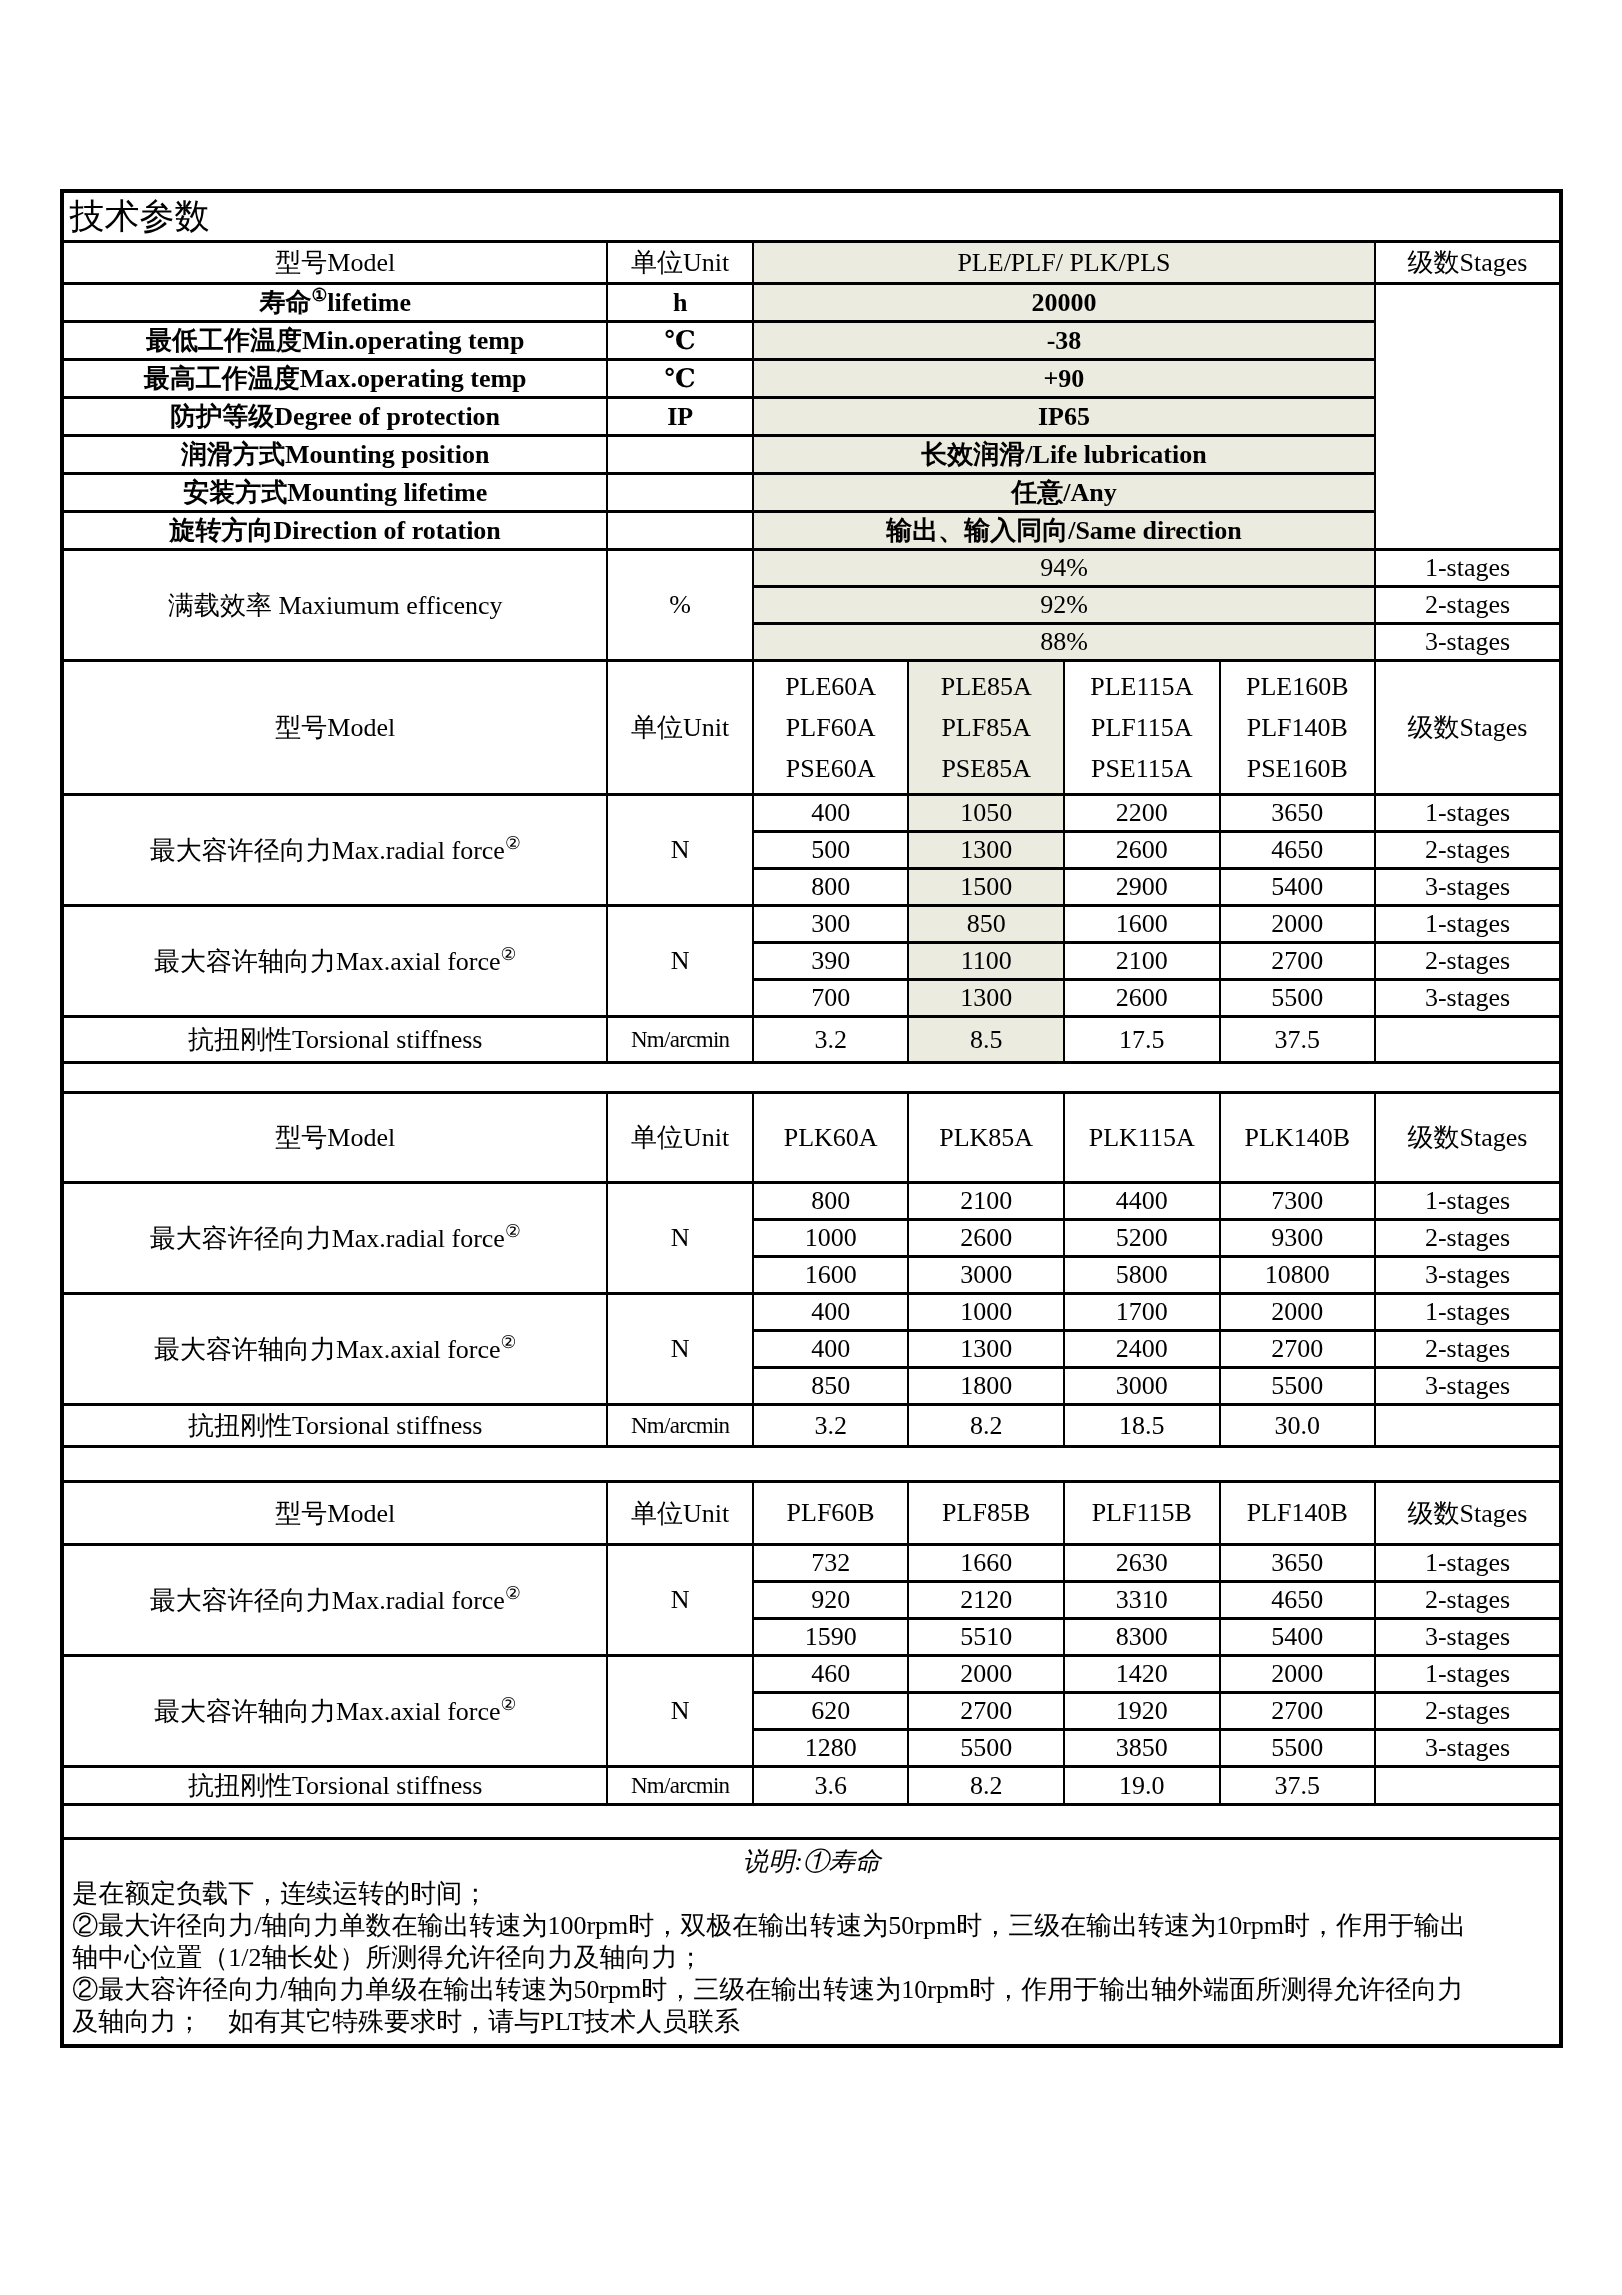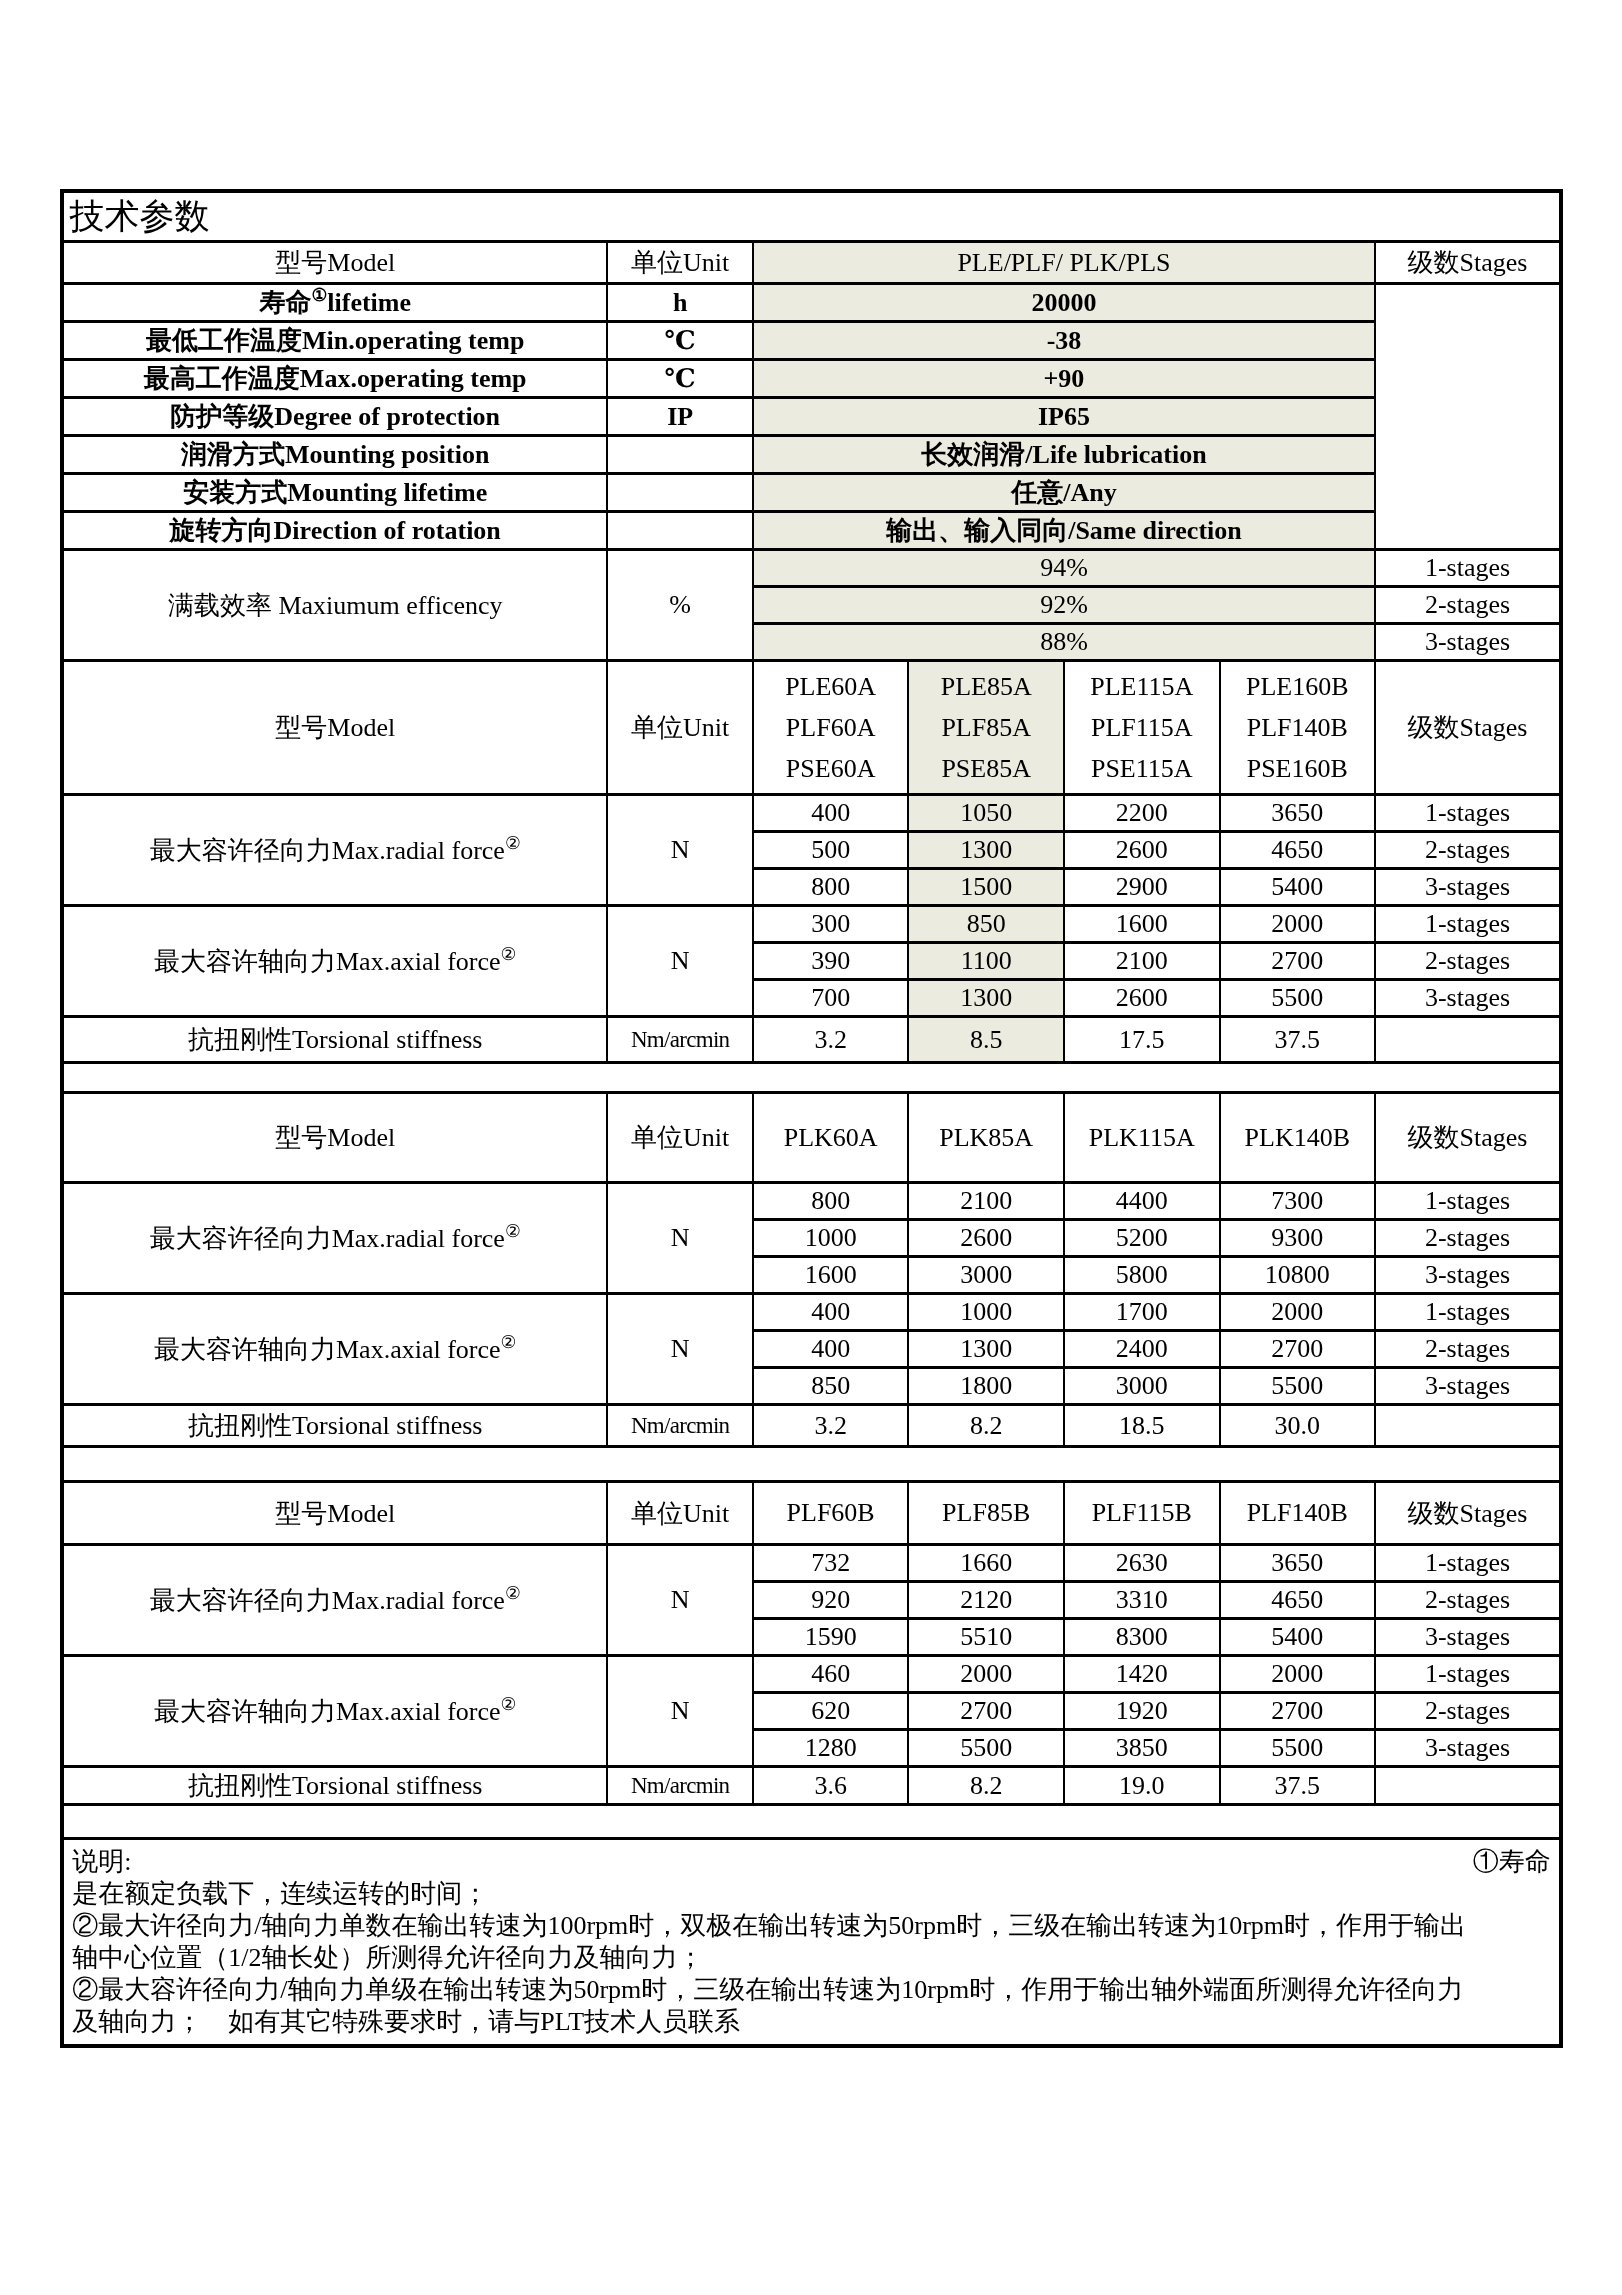--- a/index.html
+++ b/index.html
@@ -68,21 +68,21 @@
   td.unit-small { font-size: 23px; padding: 0 0.7px; letter-spacing: -0.7px; }
   .model-line { line-height: 41px; }
   td.notes-cell {
     border-left: none; border-right: none;
     text-align: left;
     vertical-align: top;
     padding: 5.5px 8.2px 6.8px 8.2px;
     height: 199px;
   }
   .note-line { font-size: 26px; line-height: 32px; white-space: nowrap; }
-  .note-first { display: flex; justify-content: space-between; }
+  .note-first { display: flex; justify-content: center; font-style: italic; }
 </style>
 </head>
 <body>
 
 <div class="sheet">
 <table class="spec">
   <colgroup>
     <col style="width:540px">
         <col style="width:144px">
     <col style="width:154px">

